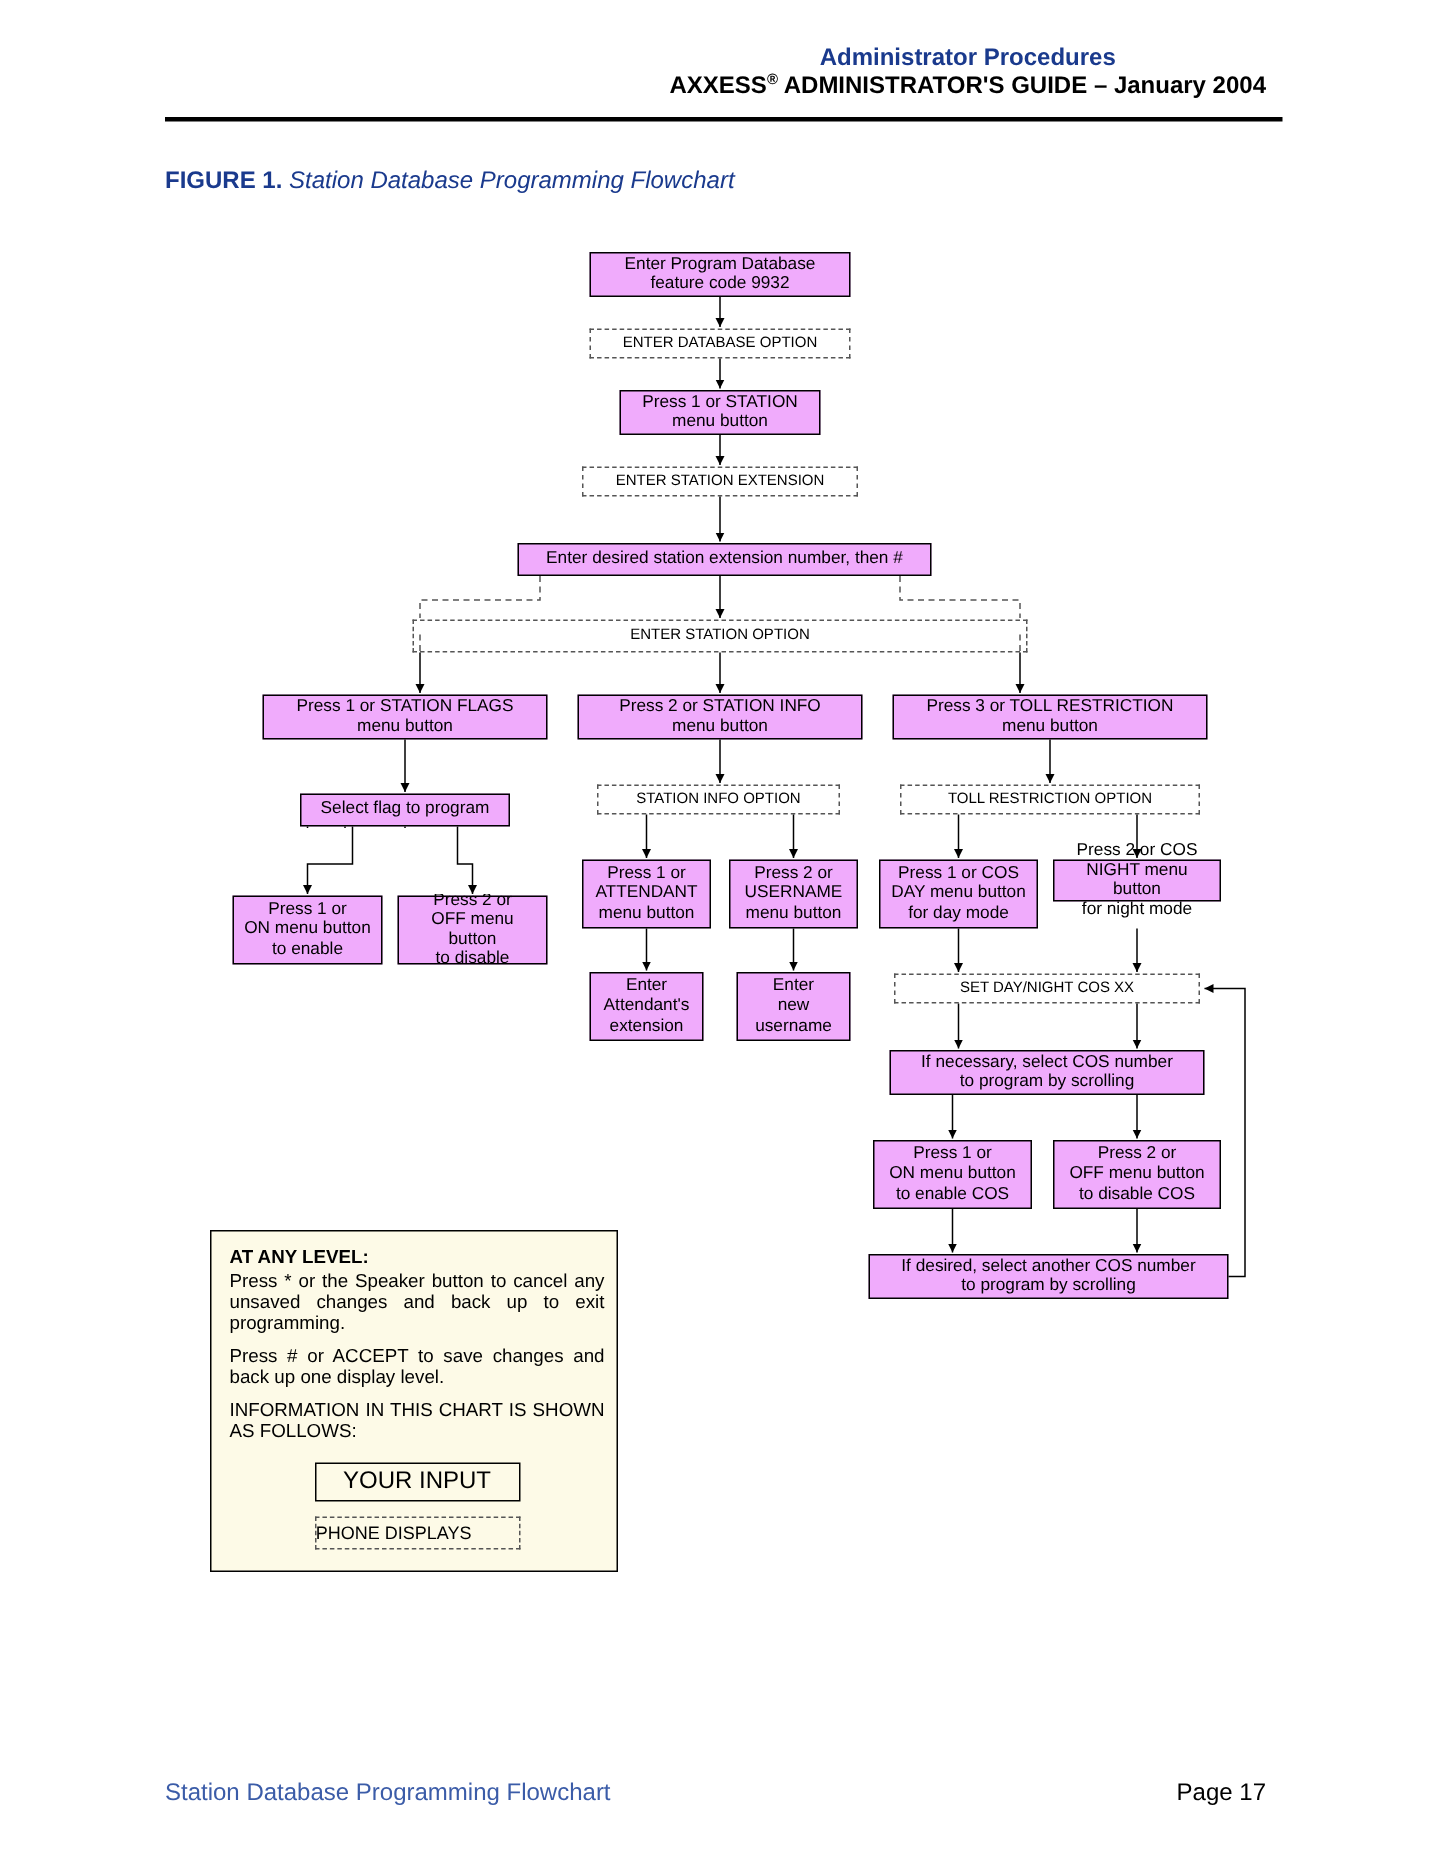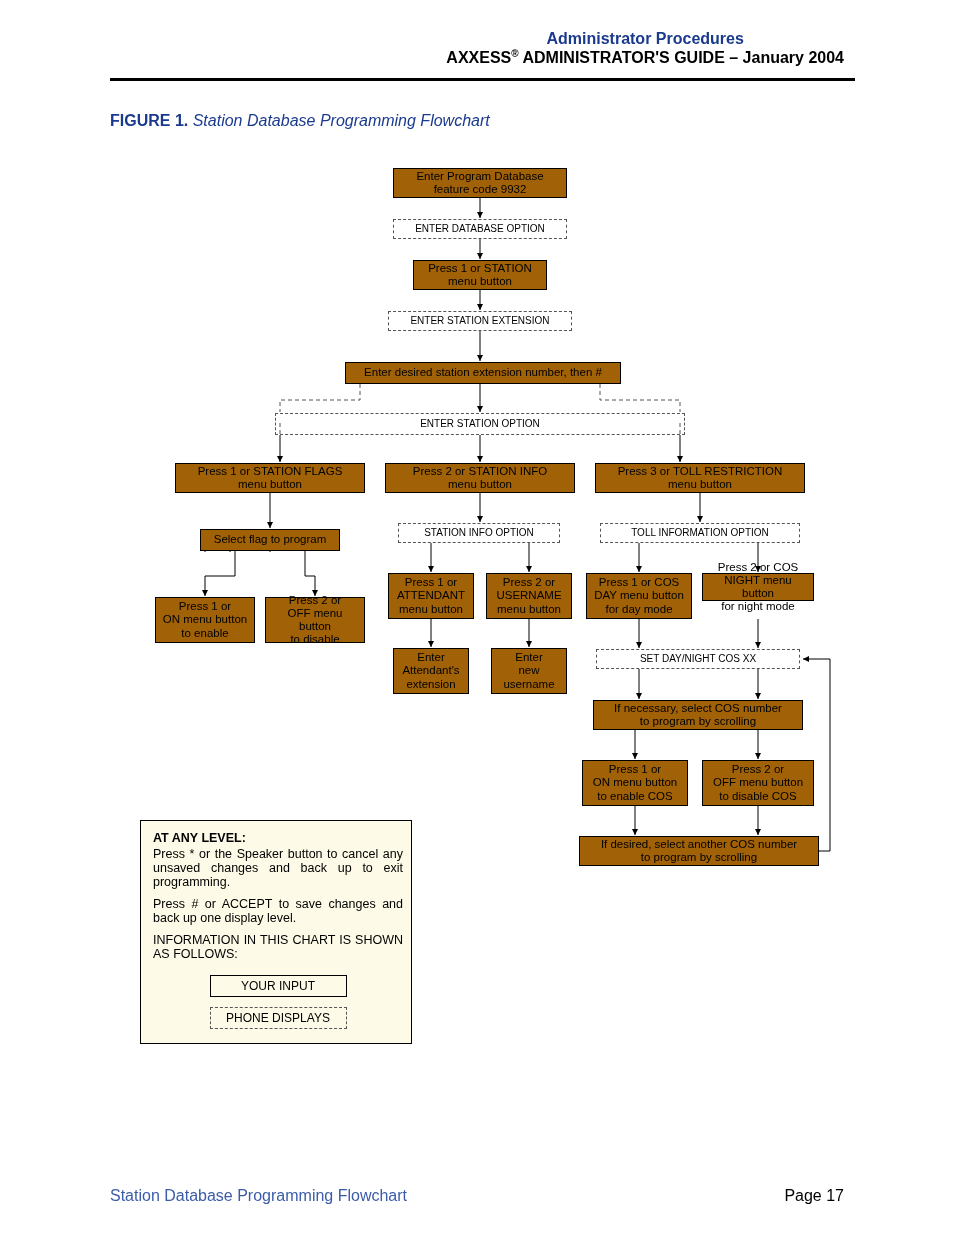--- a/index.html
+++ b/index.html
@@ -66,21 +66,21 @@
   .footer-right {
     position: absolute;
     right: 110px;
     bottom: 30px;
     color: #000;
     font-size: 16px;
   }
 
   .flow-box {
     border: 1px solid #000;
-    background: #a16207;
+    background: #f0abfc;
     font-size: 11.5px;
     line-height: 1.15;
     box-sizing: border-box;
     display: flex;
     align-items: center;
     justify-content: center;
     text-align: center;
     padding: 2px 4px;
     position: absolute;
   }
@@ -113,28 +113,27 @@
   .legend .para {
     margin-bottom: 8px;
   }
   .legend .input-box {
     border: 1px solid #000;
     display: block;
     margin: 14px auto 10px auto;
     width: 135px;
     text-align: center;
     padding: 3px 0;
-    font-size: 12px;
+    font-size: 16px;
   }
   .legend .display-box {
     border: 1px dashed #555;
     display: block;
     margin: 2px auto 0 auto;
     width: 135px;
-    text-align: center;
     padding: 3px 0;
     font-size: 12px;
   }
 
   svg { position: absolute; top: 0; left: 0; overflow: visible; }
   .arrow { stroke: #000; stroke-width: 1; fill: none; }
   .arrow-head { fill: #000; }
   .dash { stroke: #555; stroke-width: 1; stroke-dasharray: 4 3; fill: none; }
 </style>
 </head>
@@ -160,21 +159,21 @@
   <div class="dashed-box" style="left:388px; top:311px; width:184px; height:20px;">ENTER STATION EXTENSION</div>
   <div class="flow-box" style="left:345px; top:362px; width:276px; height:22px;">Enter desired station extension number, then #</div>
   <div class="dashed-box" style="left:275px; top:413px; width:410px; height:22px;">ENTER STATION OPTION</div>
 
   <div class="flow-box" style="left:175px; top:463px; width:190px; height:30px;">Press 1 or STATION FLAGS<br>menu button</div>
   <div class="flow-box" style="left:385px; top:463px; width:190px; height:30px;">Press 2 or STATION INFO<br>menu button</div>
   <div class="flow-box" style="left:595px; top:463px; width:210px; height:30px;">Press 3 or TOLL RESTRICTION<br>menu button</div>
 
   <div class="flow-box" style="left:200px; top:529px; width:140px; height:22px;">Select flag to program</div>
   <div class="dashed-box" style="left:398px; top:523px; width:162px; height:20px;">STATION INFO OPTION</div>
-  <div class="dashed-box" style="left:600px; top:523px; width:200px; height:20px;">TOLL INFORMATION OPTION</div>
+  <div class="dashed-box" style="left:600px; top:523px; width:200px; height:20px;">TOLL RESTRICTION OPTION</div>
 
   <div class="flow-box" style="left:155px; top:597px; width:100px; height:46px;">Press 1 or<br>ON menu button<br>to enable</div>
   <div class="flow-box" style="left:265px; top:597px; width:100px; height:46px;">Press 2 or<br>OFF menu button<br>to disable</div>
   <div class="flow-box" style="left:388px; top:573px; width:86px; height:46px;">Press 1 or<br>ATTENDANT<br>menu button</div>
   <div class="flow-box" style="left:486px; top:573px; width:86px; height:46px;">Press 2 or<br>USERNAME<br>menu button</div>
   <div class="flow-box" style="left:586px; top:573px; width:106px; height:46px;">Press 1 or COS<br>DAY menu button<br>for day mode</div>
   <div class="flow-box" style="left:702px; top:573px; width:112px; height:28px;">Press 2 or COS<br>NIGHT menu button<br>for night mode</div>
 
   <div class="dashed-box" style="left:596px; top:649px; width:204px; height:20px;">SET DAY/NIGHT COS XX</div>
 

